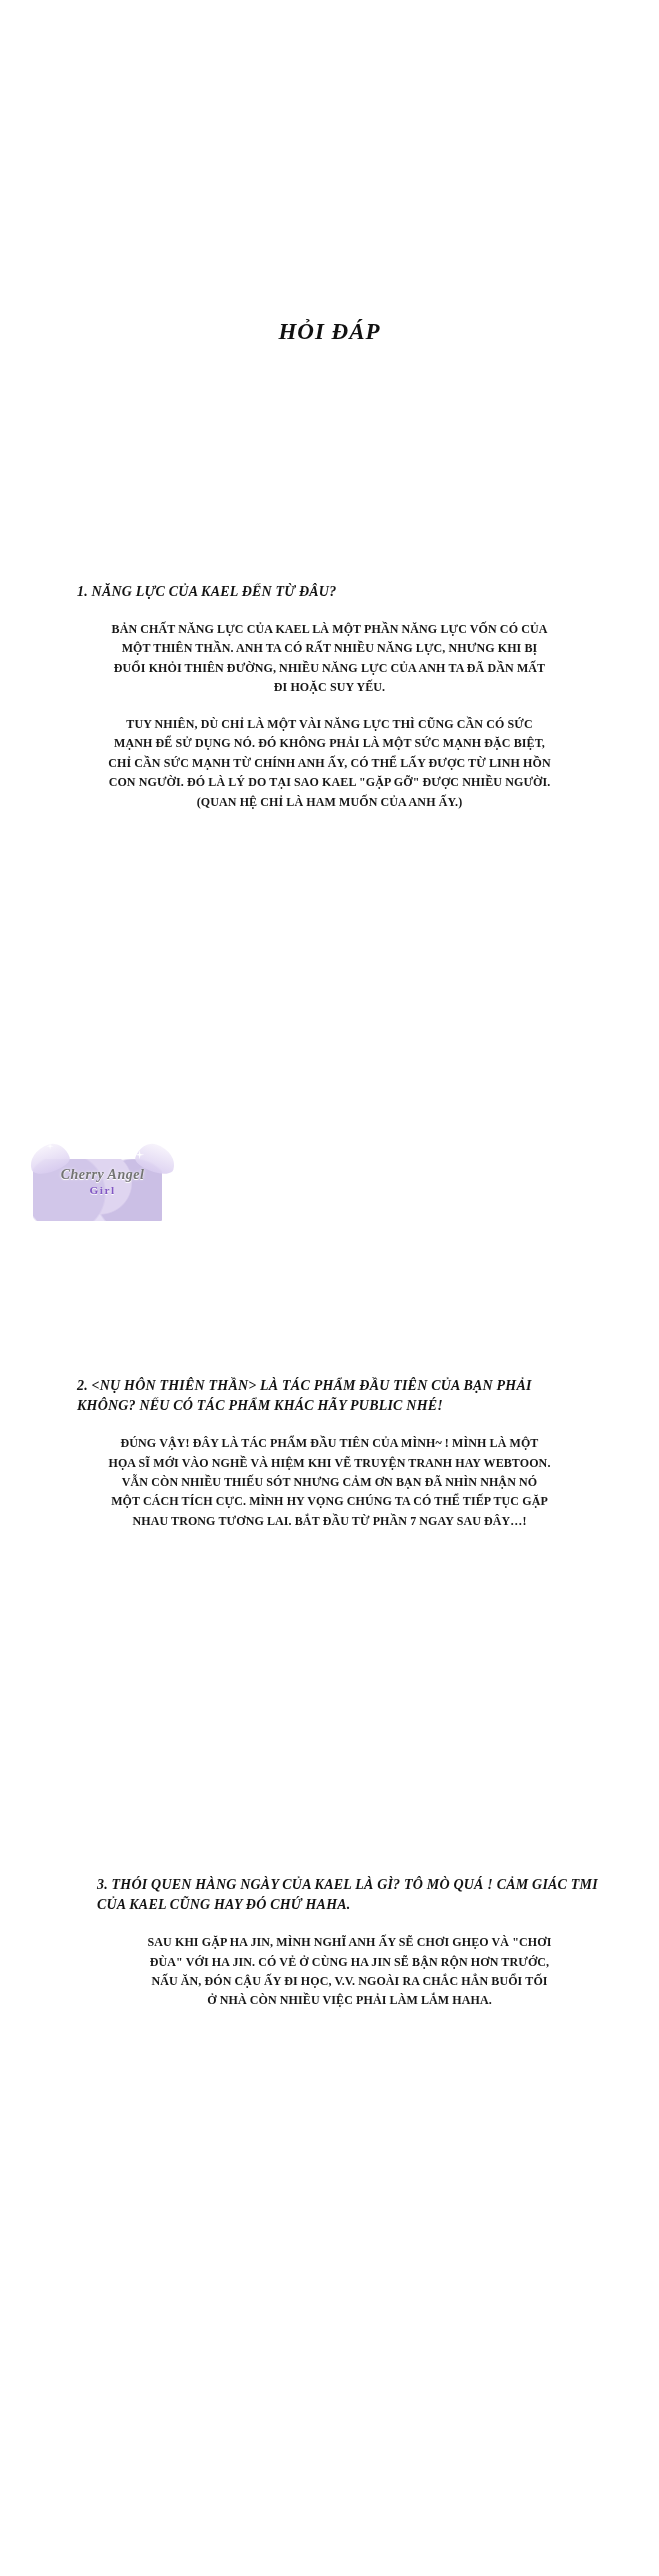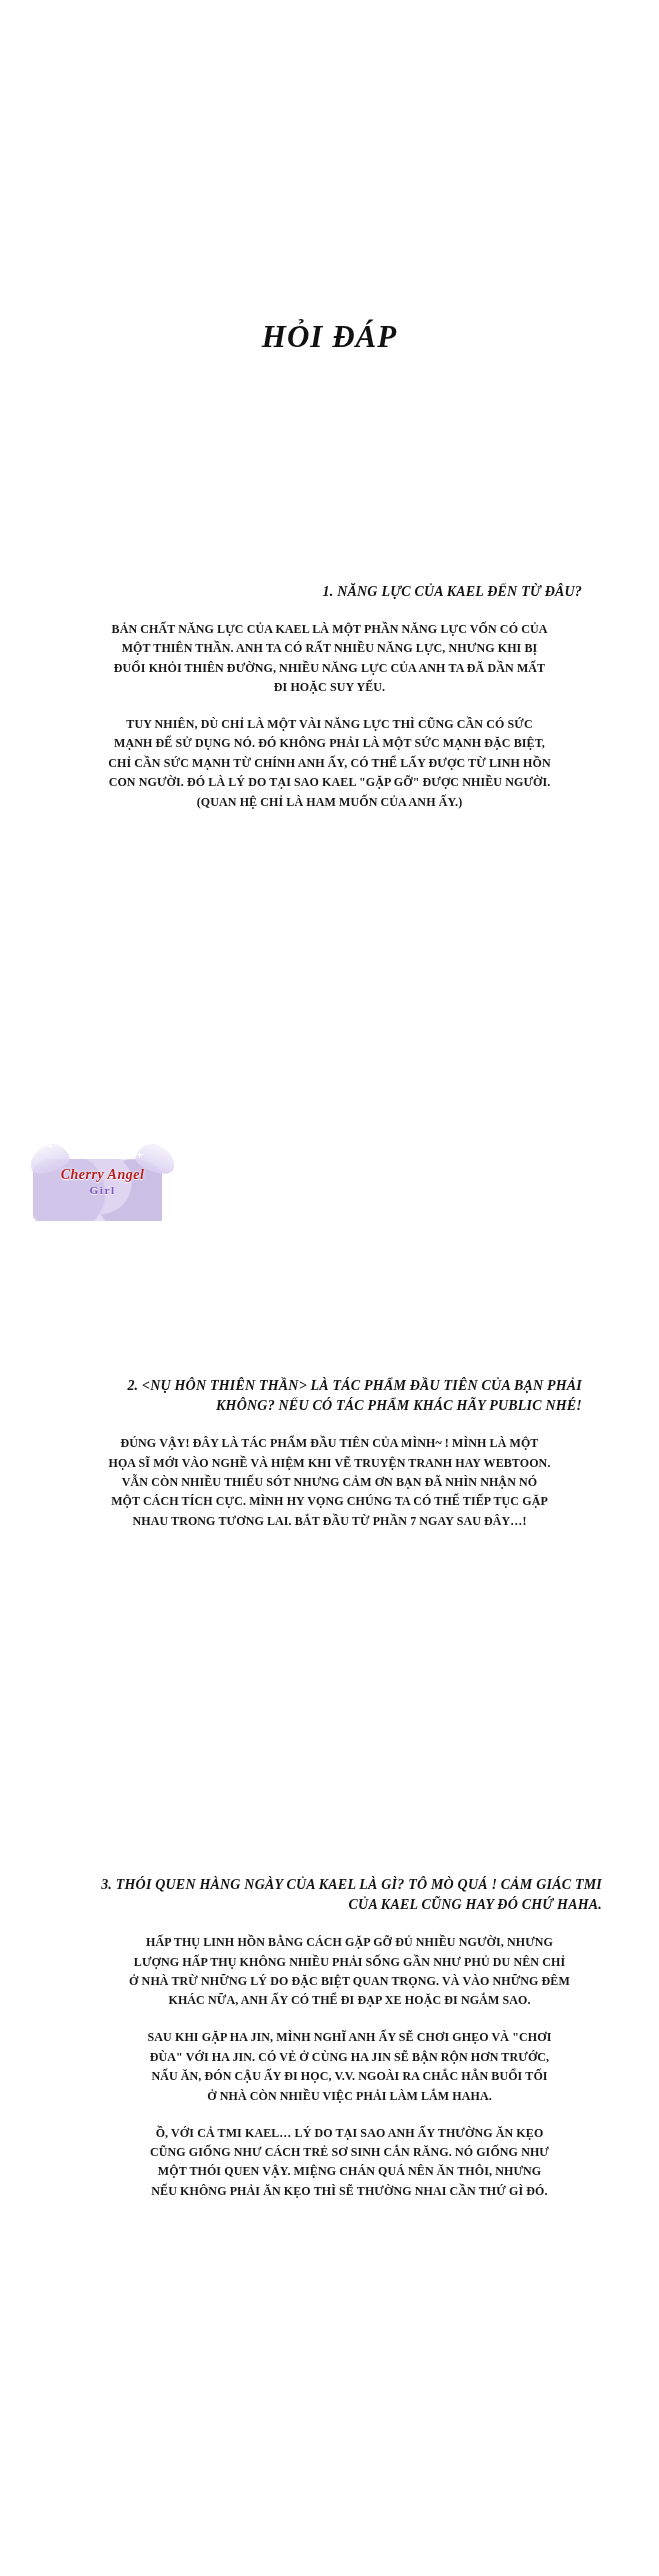--- a/index.html
+++ b/index.html
@@ -22,31 +22,31 @@
   }
   .title {
     position: absolute;
     top: 319px;
     left: 0;
     width: 659px;
     text-align: center;
     font-family: "Liberation Serif", serif;
     font-weight: bold;
     font-style: italic;
-    font-size: 31px;
+    font-size: 23px;
     letter-spacing: 1px;
     color: #111111;
   }
   .qblock {
     position: absolute;
     left: 77px;
     width: 505px;
   }
   .qheading {
-    text-align: right;
+    text-align: left;
     font-family: "Liberation Serif", serif;
     font-weight: bold;
     font-style: italic;
     font-size: 14px;
     line-height: 1.45;
     color: #141414;
     letter-spacing: 0.2px;
   }
   .para {
     text-align: center;
@@ -112,21 +112,21 @@
   .logo .word {
     position: absolute;
     left: 0;
     top: 44px;
     width: 149px;
     text-align: center;
     font-family: "Liberation Serif", serif;
     font-style: italic;
     font-weight: bold;
     font-size: 14px;
-    color: #b91c1c;
+    color: #737373;
     text-shadow: 0 0.5px 0 #ffffff, 0 0 3.1px rgba(255,255,255,0.9);
     letter-spacing: 0.5px;
   }
   .logo .word2 {
     position: absolute;
     left: 0;
     top: 61px;
     width: 149px;
     text-align: center;
     font-family: "Liberation Serif", serif;
@@ -161,19 +161,17 @@
     <div class="word2">Girl</div>
   </div>
 
   <div class="qblock" style="top: 1376px;">
     <div class="qheading">2. &lt;NỤ HÔN THIÊN THẦN&gt; LÀ TÁC PHẨM ĐẦU TIÊN CỦA BẠN PHẢI KHÔNG? NẾU CÓ TÁC PHẨM KHÁC HÃY PUBLIC NHÉ!</div>
     <div class="para narrow">ĐÚNG VẬY! ĐÂY LÀ TÁC PHẨM ĐẦU TIÊN CỦA MÌNH~ ! MÌNH LÀ MỘT HỌA SĨ MỚI VÀO NGHỀ VÀ HIỆM KHI VẼ TRUYỆN TRANH HAY WEBTOON. VẪN CÒN NHIỀU THIẾU SÓT NHƯNG CẢM ƠN BẠN ĐÃ NHÌN NHẬN NÓ MỘT CÁCH TÍCH CỰC. MÌNH HY VỌNG CHÚNG TA CÓ THỂ TIẾP TỤC GẶP NHAU TRONG TƯƠNG LAI. BẮT ĐẦU TỪ PHẦN 7 NGAY SAU ĐÂY…!</div>
   </div>
 
   <div class="qblock" style="top: 1875px; margin-left: 20px;">
     <div class="qheading">3. THÓI QUEN HÀNG NGÀY CỦA KAEL LÀ GÌ? TÔ MÒ QUÁ ! CẢM GIÁC TMI CỦA KAEL CŨNG HAY ĐÓ CHỨ HAHA.</div>
-    <div class="para narrow">HẤP THỤ LINH HỒN BẰNG CÁCH GẶP GỠ ĐỦ NHIỀU NGƯỜI, NHƯNG LƯỢNG HẤP THỤ KHÔNG NHIỀU PHẢI SỐNG GẦN NHƯ PHỦ DU NÊN CHỈ Ở NHÀ TRỪ NHỮNG LÝ DO ĐẶC BIỆT QUAN TRỌNG. VÀ VÀO NHỮNG ĐÊM KHÁC NỮA, ANH ẤY CÓ THỂ ĐI ĐẠP XE HOẶC ĐI NGẮM SAO.</div>
     <div class="para narrower">SAU KHI GẶP HA JIN, MÌNH NGHĨ ANH ẤY SẼ CHƠI GHẸO VÀ "CHƠI ĐÙA" VỚI HA JIN. CÓ VẺ Ở CÙNG HA JIN SẼ BẬN RỘN HƠN TRƯỚC, NẤU ĂN, ĐÓN CẬU ẤY ĐI HỌC, V.V. NGOÀI RA CHẮC HẲN BUỔI TỐI Ở NHÀ CÒN NHIỀU VIỆC PHẢI LÀM LẮM HAHA.</div>
-    <div class="para narrower">Ồ, VỚI CẢ TMI KAEL… LÝ DO TẠI SAO ANH ẤY THƯỜNG ĂN KẸO CŨNG GIỐNG NHƯ CÁCH TRẺ SƠ SINH CẮN RĂNG. NÓ GIỐNG NHƯ MỘT THÓI QUEN VẬY. MIỆNG CHÁN QUÁ NÊN ĂN THÔI, NHƯNG NẾU KHÔNG PHẢI ĂN KẸO THÌ SẼ THƯỜNG NHAI CẦN THỨ GÌ ĐÓ.</div>
   </div>
 
 </div>
 
 
 </body></html>

